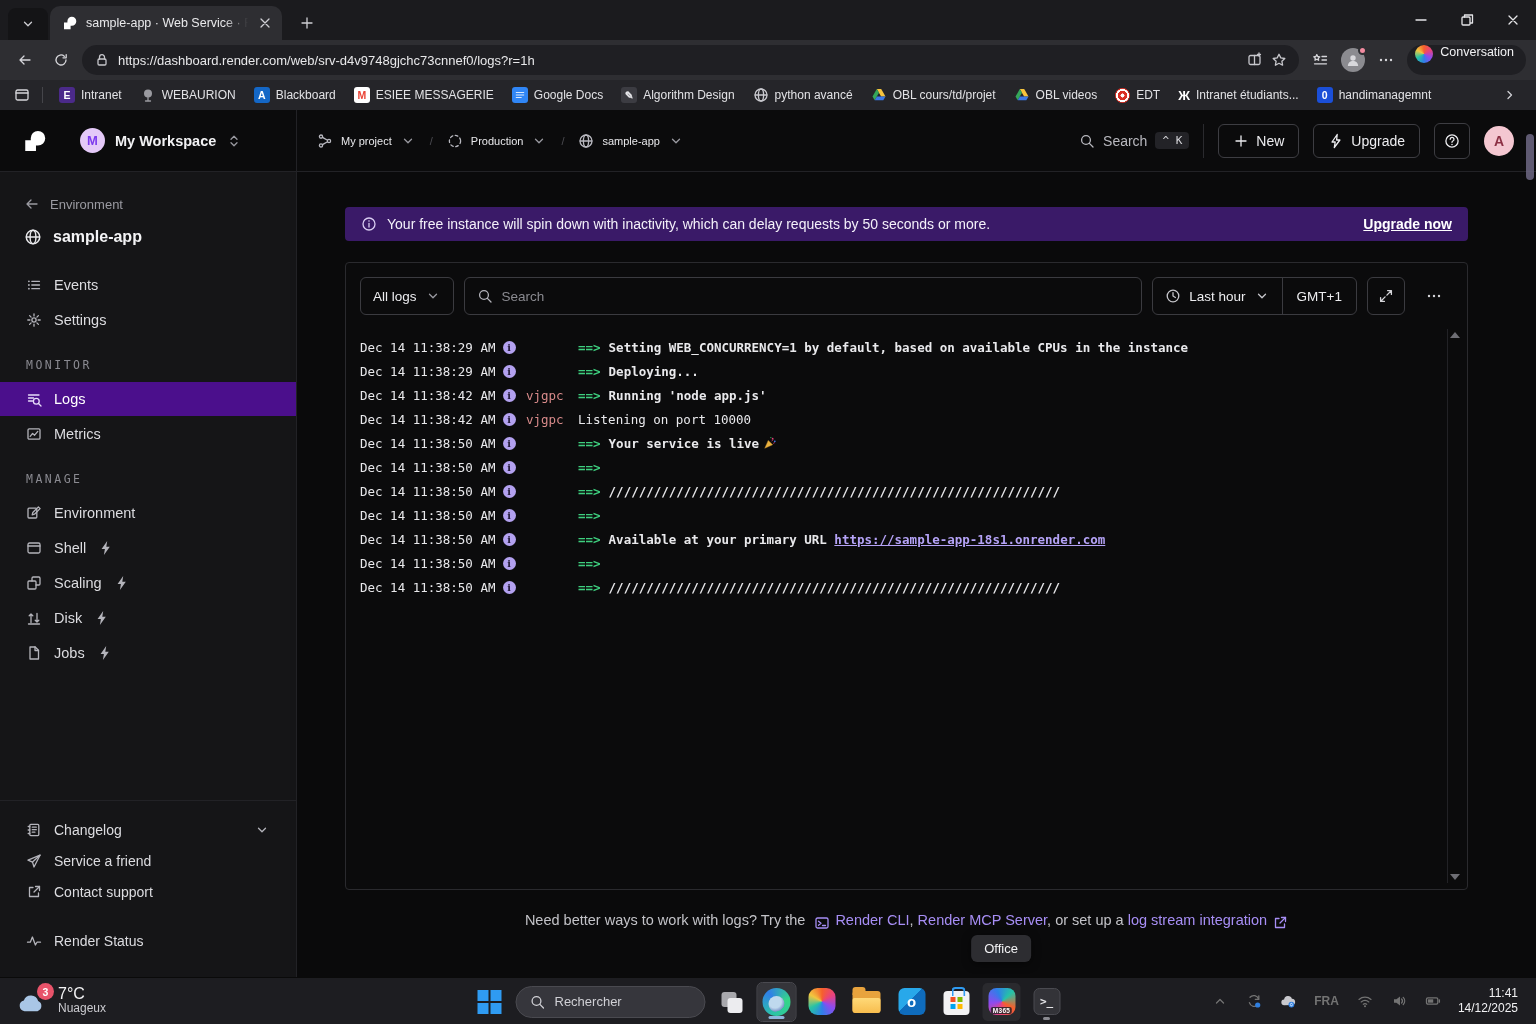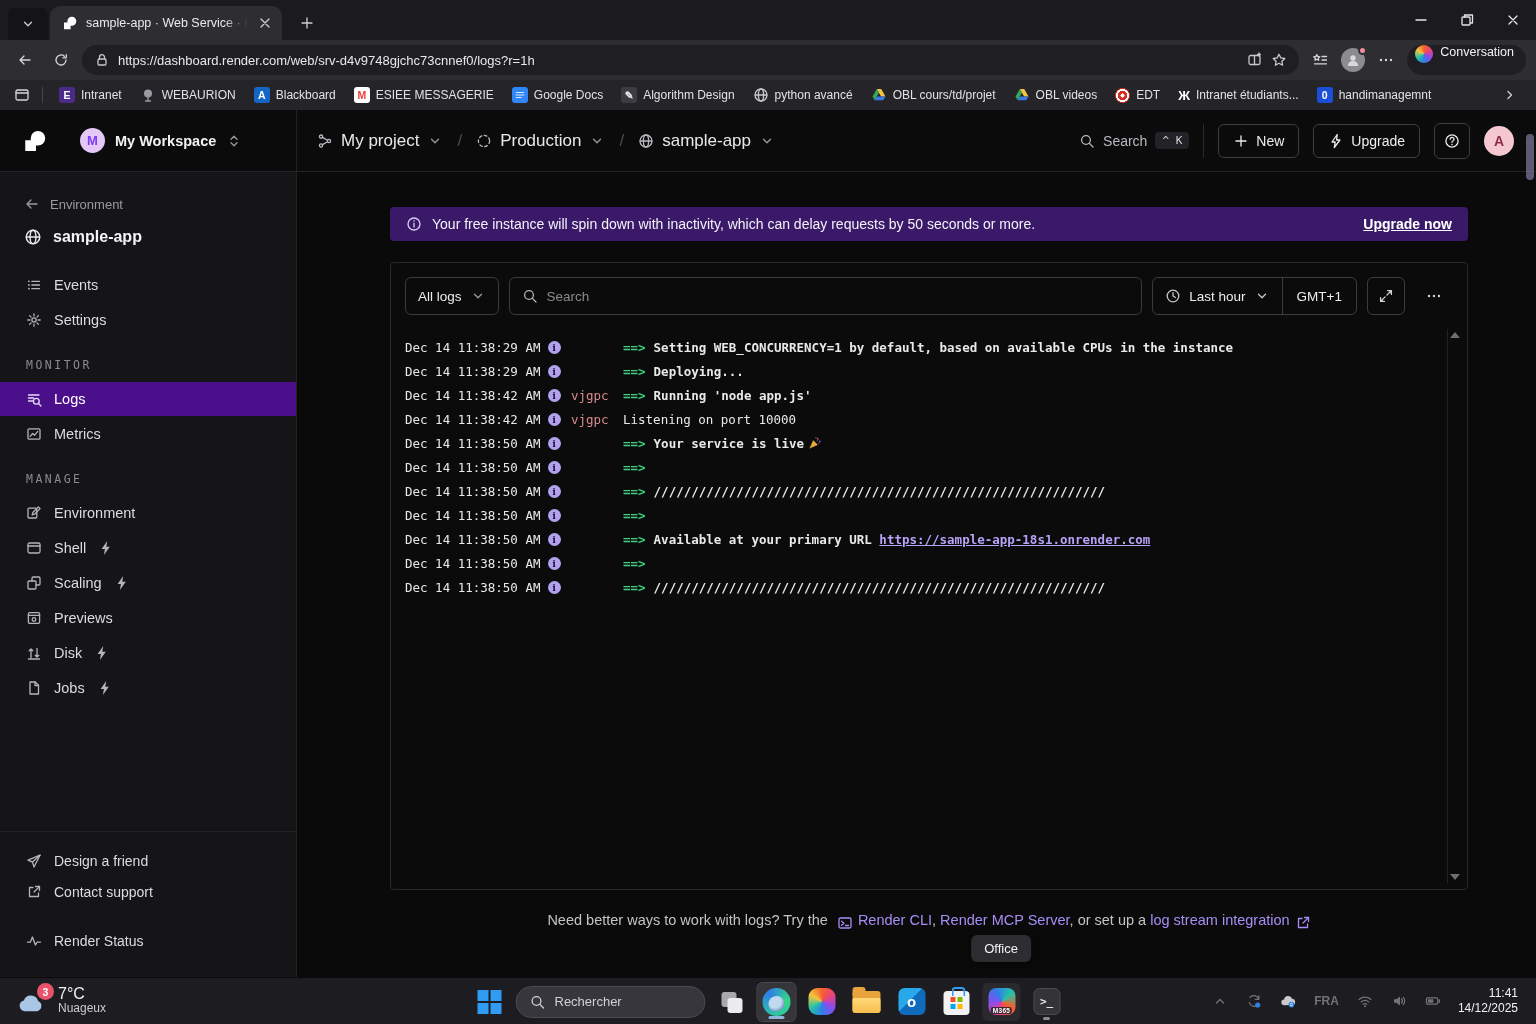--- a/index.html
+++ b/index.html
@@ -42,34 +42,34 @@
   
   .app { flex:1; display:flex; flex-direction:column; background:#0a0a0b; position:relative; min-height:0; }
   .app-scroll-thumb { position:absolute; right:2px; top:24px; width:8px; height:46px; border-radius:4px; background:#6e6885; opacity:.85; z-index:5; }
 
   .app-header { height:62px; display:flex; align-items:center; border-bottom:1px solid #222226; flex:none; background:#0b0b0c; }
   .hdr-left { width:297px; flex:none; display:flex; align-items:center; gap:10px; padding:0 16px 0 22px; align-self:stretch; border-right:1px solid #222226; }
   .render-logo { color:#fff; width:26px; height:26px; flex:none; }
   .ws-avatar { width:25px; height:25px; border-radius:50%; background:#e4c9f8; color:#7c3aed; font-weight:bold; font-size:13px; display:flex; align-items:center; justify-content:center; flex:none; margin-left:22px; }
   .ws-name { font-size:14.5px; font-weight:600; color:#f2f2f4; white-space:nowrap; }
   .ws-updown { color:#9a9aa1; }
-  .breadcrumb { display:flex; align-items:center; gap:10px; padding-left:20px; font-size:17px; color:#e8e8eb; }
+  .breadcrumb { display:flex; align-items:center; gap:10px; padding-left:20px; font-size:11px; color:#e8e8eb; }
   .bc-item { display:flex; align-items:center; gap:8px; }
   .bc-item .bc-ic { color:#b9b9c0; }
   .bc-chev { color:#9a9aa1; }
   .bc-slash { color:#4c4c52; padding:0 4px; }
   .hdr-right { margin-left:auto; display:flex; align-items:center; gap:14px; padding-right:22px; }
   .hdr-search { display:flex; align-items:center; gap:8px; color:#b9b9bf; font-size:14px; }
   .kbd { background:#232327; border-radius:4px; padding:2px 7px; font-size:11px; font-family:"DejaVu Sans Mono", monospace; color:#d6d6da; }
   .hdr-divider { width:1px; height:34px; background:#2a2a2e; }
   .btn { display:flex; align-items:center; gap:7px; border:1px solid #3d3d42; border-radius:6px; padding:8px 14px; font-size:14px; color:#ededf0; background:transparent; }
   .btn-icon { width:36px; height:36px; justify-content:center; padding:0; }
   .avatar-app { width:30px; height:30px; border-radius:50%; background:#f4c7d1; color:#8c3044; font-weight:bold; font-size:14px; display:flex; align-items:center; justify-content:center; }
 
-  .app-body { flex:1; display:flex; min-height:0;gap:45px; }
+  .app-body { flex:1; display:flex; min-height:0; }
   .sidebar { width:297px; flex:none; background:#151517; border-right:1px solid #222226; display:flex; flex-direction:column; padding-top:18px; }
   .sb-back { display:flex; align-items:center; gap:10px; color:#9a9aa1; font-size:13px; padding:6px 24px; }
   .sb-service { display:flex; align-items:center; gap:11px; color:#f4f4f6; font-size:16px; font-weight:600; padding:10px 24px 22px; }
   .sb-service .ic { width:18px; height:18px; color:#e8e8eb; }
   .sb-label { font-family:"DejaVu Sans Mono", monospace; font-size:11.5px; letter-spacing:2.5px; color:#8a8a91; padding:20px 26px 10px; }
   .sb-item { display:flex; align-items:center; gap:12px; font-size:14.5px; color:#dcdce0; padding:9px 26px; margin:0 0 1px; }
   .sb-item .ic { color:#b4b4bb; flex:none; }
   .sb-item.active { background:#4b0f8c; color:#fff; }
   .sb-item.active .ic { color:#e8ddfa; }
   .bolt-badge { color:#e77ef2; width:12px; height:12px; }
@@ -563,30 +563,20 @@
                 </svg>
               </span>
               <span>Scaling</span>
               <svg class="ic bolt-badge" viewBox="0 0 16 16">
                 <path class="f" d="M9.2 1L3.6 9h3.3l-1 6 5.9-8.2H8.3z"></path>
               </svg>
             </div>
             <div class="sb-item">
               <span class="ic-wrap ic">
                 <svg class="ic" viewBox="0 0 16 16">
-                  <rect class="s" x="2.4" y="2.6" width="11.2" height="10.8" rx="1.4"></rect>
-                  <path class="s" d="M2.4 5.4h11.2"></path>
-                  <circle class="s" cx="8" cy="9.5" r="1.8"></circle>
-                </svg>
-              </span>
-              <span>Previews</span>
-            </div>
-            <div class="sb-item">
-              <span class="ic-wrap ic">
-                <svg class="ic" viewBox="0 0 16 16">
                   <path class="s" d="M5 12.5V4M5 4L3.2 5.8M5 4l1.8 1.8"></path>
                   <path class="s" d="M11 3.5V12M11 12l1.8-1.8M11 12l-1.8-1.8"></path>
                   <path class="s" d="M2.5 14h11"></path>
                 </svg>
               </span>
               <span>Disk</span>
               <svg class="ic bolt-badge" viewBox="0 0 16 16">
                 <path class="f" d="M9.2 1L3.6 9h3.3l-1 6 5.9-8.2H8.3z"></path>
               </svg>
             </div>
@@ -600,25 +590,40 @@
               <span>Jobs</span>
               <svg class="ic bolt-badge" viewBox="0 0 16 16">
                 <path class="f" d="M9.2 1L3.6 9h3.3l-1 6 5.9-8.2H8.3z"></path>
               </svg>
             </div>
           </div>
         <div class="sb-bottom" id="sidebar-footer">
             <div class="sb-item">
               <span class="ic-wrap ic">
                 <svg class="ic" viewBox="0 0 16 16">
+                  <rect class="s" x="3.8" y="2.4" width="9" height="11.2" rx="1"></rect>
+                  <path class="s" d="M6.3 5.2h4M6.3 7.7h4M6.3 10.2h2.6"></path>
+                  <path class="s" d="M3.8 4.5H2.2M3.8 8H2.2M3.8 11.5H2.2"></path>
+                </svg>
+              </span>
+              <span>Changelog</span>
+              <span class="chev-end">
+                <svg class="ic" viewBox="0 0 16 16">
+                  <path class="s" d="M4.5 6.2l3.5 3.5 3.5-3.5"></path>
+                </svg>
+              </span>
+            </div>
+            <div class="sb-item">
+              <span class="ic-wrap ic">
+                <svg class="ic" viewBox="0 0 16 16">
                   <path class="s" d="M14 2.2L2 7.2l4.5 1.9L8 14z"></path>
                   <path class="s" d="M14 2.2L6.5 9.1"></path>
                 </svg>
               </span>
-              <span>Design a friend</span>
+              <span>Service a friend</span>
             </div>
             <div class="sb-item">
               <span class="ic-wrap ic">
                 <svg class="ic" viewBox="0 0 16 16">
                   <path class="s" d="M7 3.5H3.5v9h9V9"></path>
                   <path class="s" d="M9.5 2.5h4v4"></path>
                   <path class="s" d="M13.5 2.5L8 8"></path>
                 </svg>
               </span>
               <span>Contact support</span>

